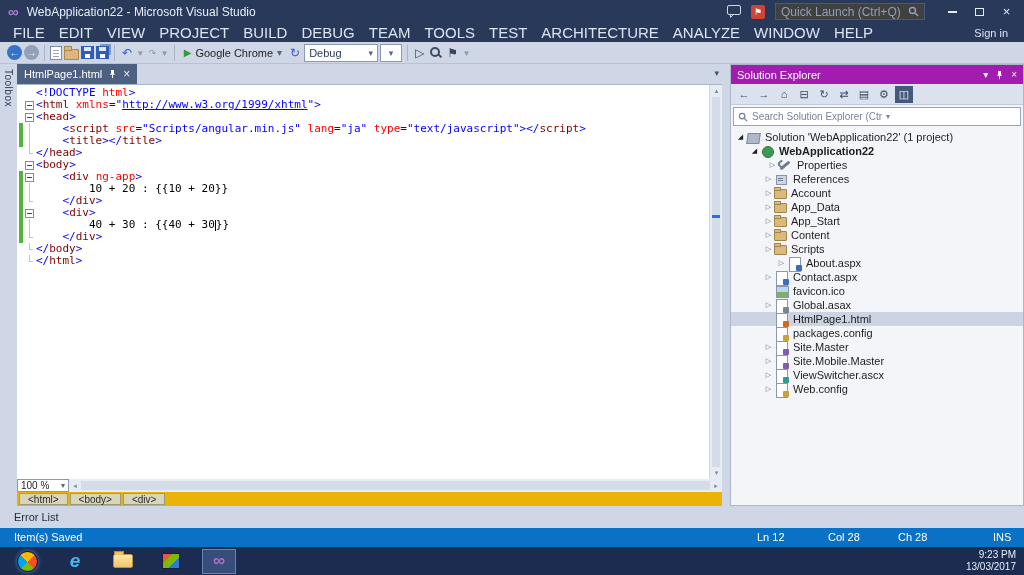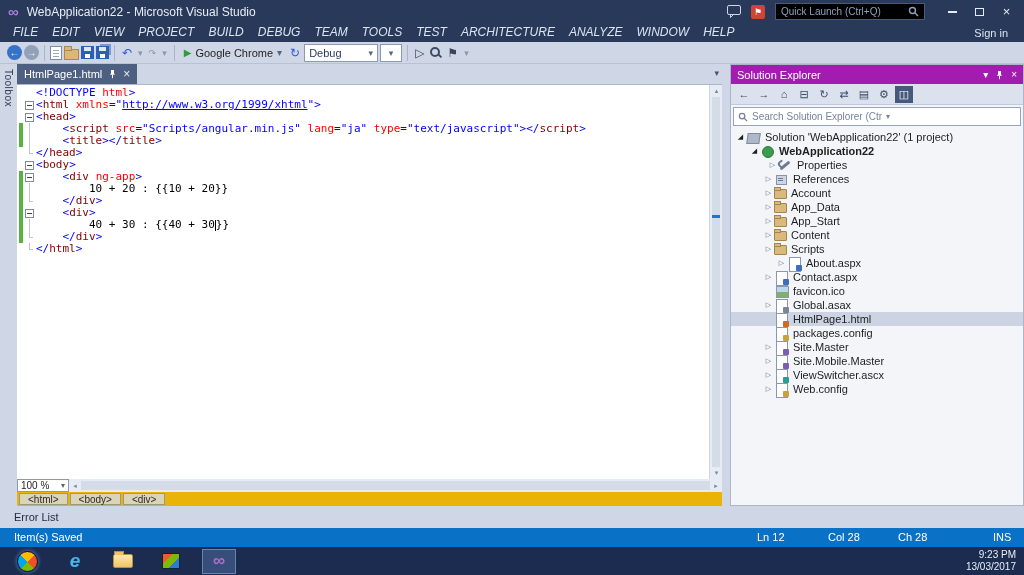--- a/index.html
+++ b/index.html
@@ -6,31 +6,31 @@
   html,body{width:1024px;height:575px;}
   body{position:relative;font-family:"Liberation Sans",sans-serif;font-size:11px;color:#1e1e1e;background:#cfd6e5;overflow:hidden;}
 
   
   .titlebar{position:absolute;left:0;top:0;width:1024px;height:23px;background:#28395a;color:#e8edf5;display:flex;align-items:center;}
   .vs-logo{margin-left:8px;font-size:15px;font-weight:bold;color:#b07cd6;line-height:23px;}
   .win-title{margin-left:8px;font-size:12px;}
   .tb-spacer{flex:1;}
   .feedback{margin-right:10px;display:flex;align-items:center;}
   .flag-badge{width:14px;height:14px;background:#d04437;border-radius:2px;color:#fff;font-size:9px;display:flex;align-items:center;justify-content:center;margin-right:10px;}
-  .ql{display:flex;align-items:center;gap:4px;background:#000000;border:1px solid #455a7d;width:150px;height:17px;padding:0 5px;color:#8fa0bb;font-size:10px;margin-right:14px;}
+  .ql{display:flex;align-items:center;gap:4px;background:#404040;border:1px solid #455a7d;width:150px;height:17px;padding:0 5px;color:#8fa0bb;font-size:12px;margin-right:14px;}
   .ql span{flex:1;white-space:nowrap;overflow:hidden;}
   .winbtns{display:flex;align-items:center;margin-right:4px;}
   .win-btn{width:27px;height:18px;display:flex;align-items:center;justify-content:center;color:#e6ecf6;}
   .wb-min{width:9px;height:2px;background:#e6ecf6;display:inline-block;}
   .wb-max{width:9px;height:8px;border:1px solid #e6ecf6;display:inline-block;}
   .wb-close{font-size:13px;line-height:13px;}
 
   
   .menubar{position:absolute;left:0;top:23px;width:1024px;height:19px;background:#28395a;color:#dce4f2;display:flex;align-items:center;padding-left:6px;}
-  .menu-item{padding:0 7px;font-size:12px;line-height:19px;font-style:italic;}
+  .menu-item{padding:0 7px;font-size:15px;line-height:19px;}
   .signin{margin-right:16px;font-size:11px;}
 
   
   .toolbarrow{position:absolute;left:0;top:42px;width:1024px;height:22px;background:#cfd6e5;border-bottom:1px solid #b8c2d4;display:flex;align-items:center;padding-left:6px;}
   .tb-sep{width:1px;height:16px;background:#a9b4c8;margin:0 4px;display:inline-block;}
   .tb-item{height:20px;display:flex;align-items:center;padding:0 2px;margin:0 1px;color:#2b3b55;}
   .tb-item .g{font-size:12px;line-height:20px;}
   .s-circle-blue,.s-circle-gray{width:15px;height:15px;border-radius:50%;justify-content:center;padding:0;}
   .s-circle-blue{background:#3672c8;}
   .s-circle-gray{background:#93a1b8;}
@@ -374,20 +374,27 @@
             <span class="fold">
               <span class="foldend"></span>
             </span>
             <span class="code-text"><span class="tok-k">    </span><span class="tok-b">&lt;/</span><span class="tok-m">div</span><span class="tok-b">&gt;</span></span>
           </div>
           <div class="code-line">
             <span class="chg"></span>
             <span class="fold">
               <span class="foldend"></span>
             </span>
+            <span class="code-text"><span class="tok-b">&lt;/</span><span class="tok-m">body</span><span class="tok-b">&gt;</span></span>
+          </div>
+          <div class="code-line">
+            <span class="chg"></span>
+            <span class="fold">
+              <span class="foldend"></span>
+            </span>
             <span class="code-text"><span class="tok-b">&lt;/</span><span class="tok-m">html</span><span class="tok-b">&gt;</span></span>
           </div>
         </div>
       <div class="vscroll">
         <span class="vs-arrow vs-up">▴</span>
         <span class="vs-arrow vs-down">▾</span>
         <span class="vs-thumb"></span>
         <span class="vs-mark"></span>
       </div>
     </div>

